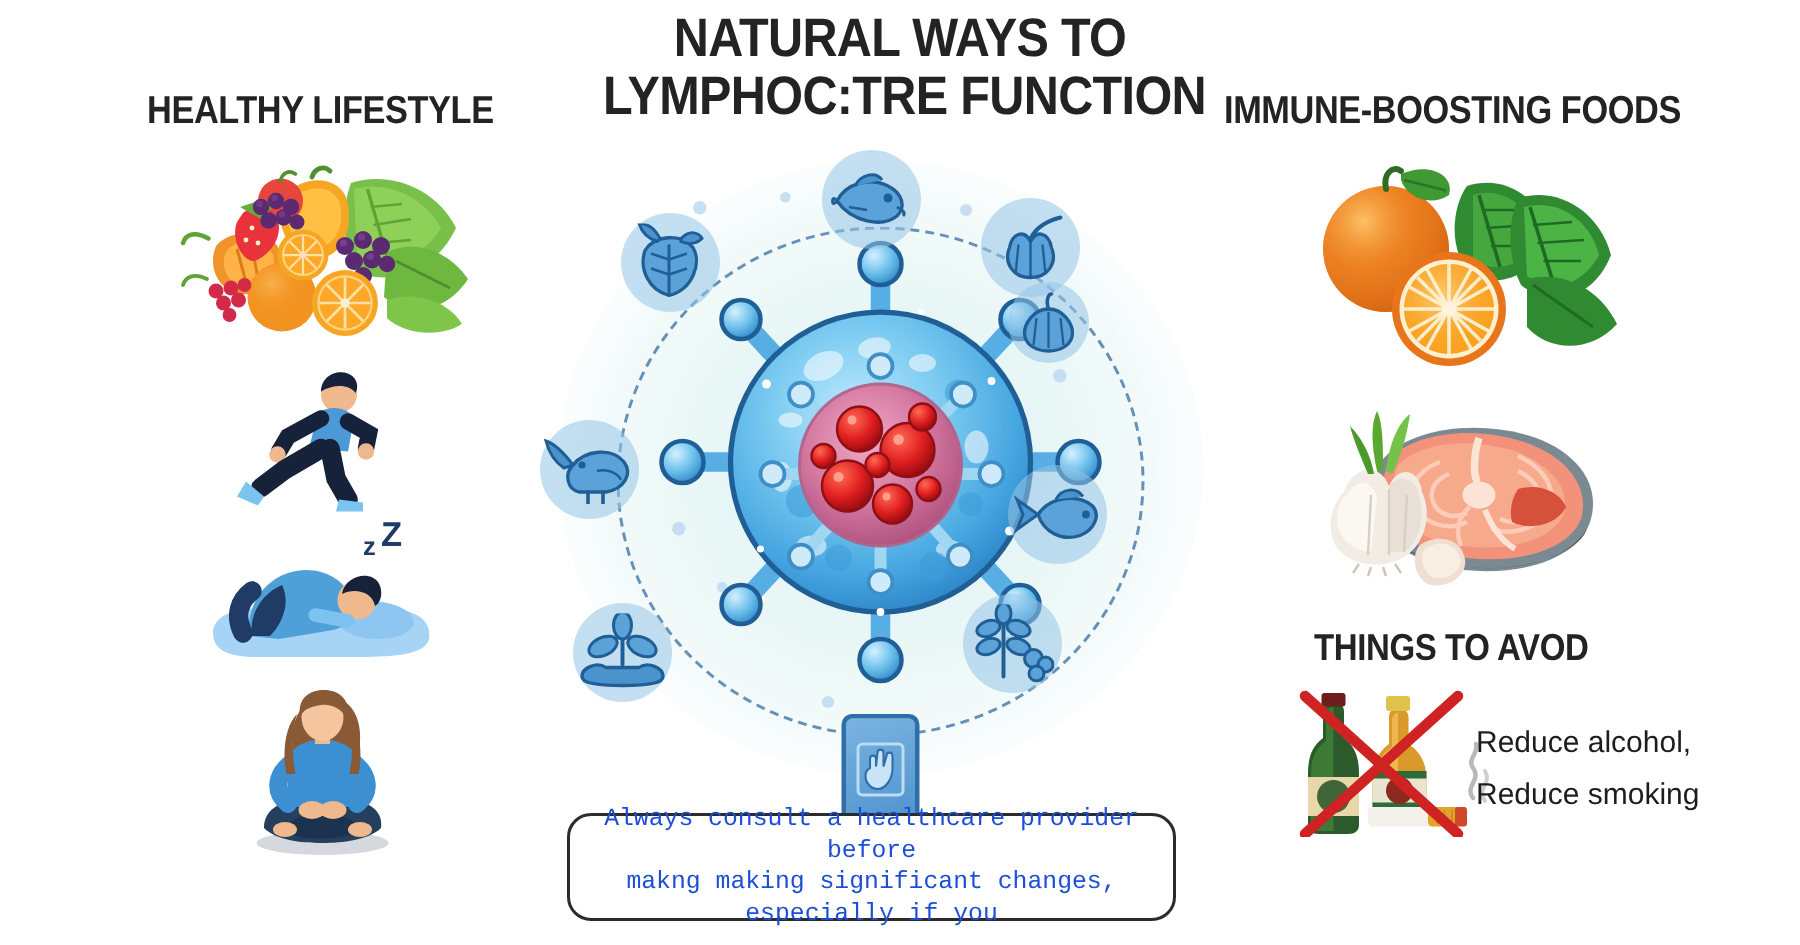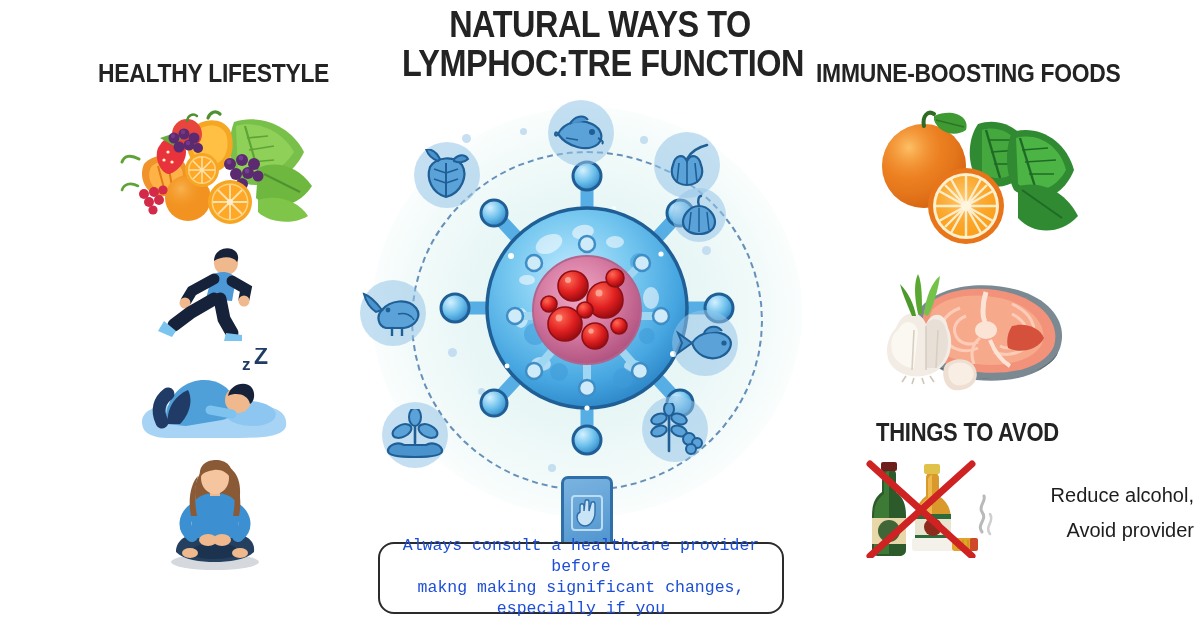--- a/index.html
+++ b/index.html
@@ -38,21 +38,21 @@
   
   .meditate{ left:150px; top:458px; width:130px; height:120px; }
 
   
   .citrus{ left:866px; top:106px; width:224px; height:140px; }
   .garlicfish{ left:862px; top:272px; width:226px; height:126px; }
   .avoidart{ left:866px; top:458px; width:140px; height:100px; }
 
   .avoid-text{
     position:absolute; left:984px; top:478px; width:210px;
-    font-size:20px; line-height:1.75; color:#1d1d1d;text-align:right;
+    font-size:20px; line-height:1.75; color:#1d1d1d;
   }
 
   
   .center-wrap{
     position:absolute; left:352px; top:96px; width:470px; height:450px;
   }
   .center-glow{
     position:absolute; left:50%; top:48%; width:430px; height:410px;
     transform:translate(-50%,-50%);
     background:radial-gradient(ellipse at 50% 50%, #ddf3f0 0%, #e8f6f6 38%, #f3fbfa 60%, rgba(255,255,255,0) 78%);
@@ -402,21 +402,21 @@
 
       <g stroke="#cf2222" stroke-width="7" stroke-linecap="round">
         <path d="M4 6 L106 98"></path>
         <path d="M106 6 L4 98"></path>
       </g>
     </svg>
   </div>
 
   <div class="avoid-text">
     <div>Reduce alcohol,</div>
-    <div>Avoid provider</div>
+    <div>Reduce smoking</div>
   </div>
 
   <div class="center-wrap">
     <div class="center-glow"></div>
     <div class="orbit"></div>
 
     <span class="dotb" style="left:110px;top:38px;width:9px;height:9px;"></span>
     <span class="dotb" style="left:168px;top:32px;width:7px;height:7px;"></span>
     <span class="dotb" style="left:288px;top:40px;width:8px;height:8px;"></span>
     <span class="dotb" style="left:350px;top:150px;width:9px;height:9px;"></span>

